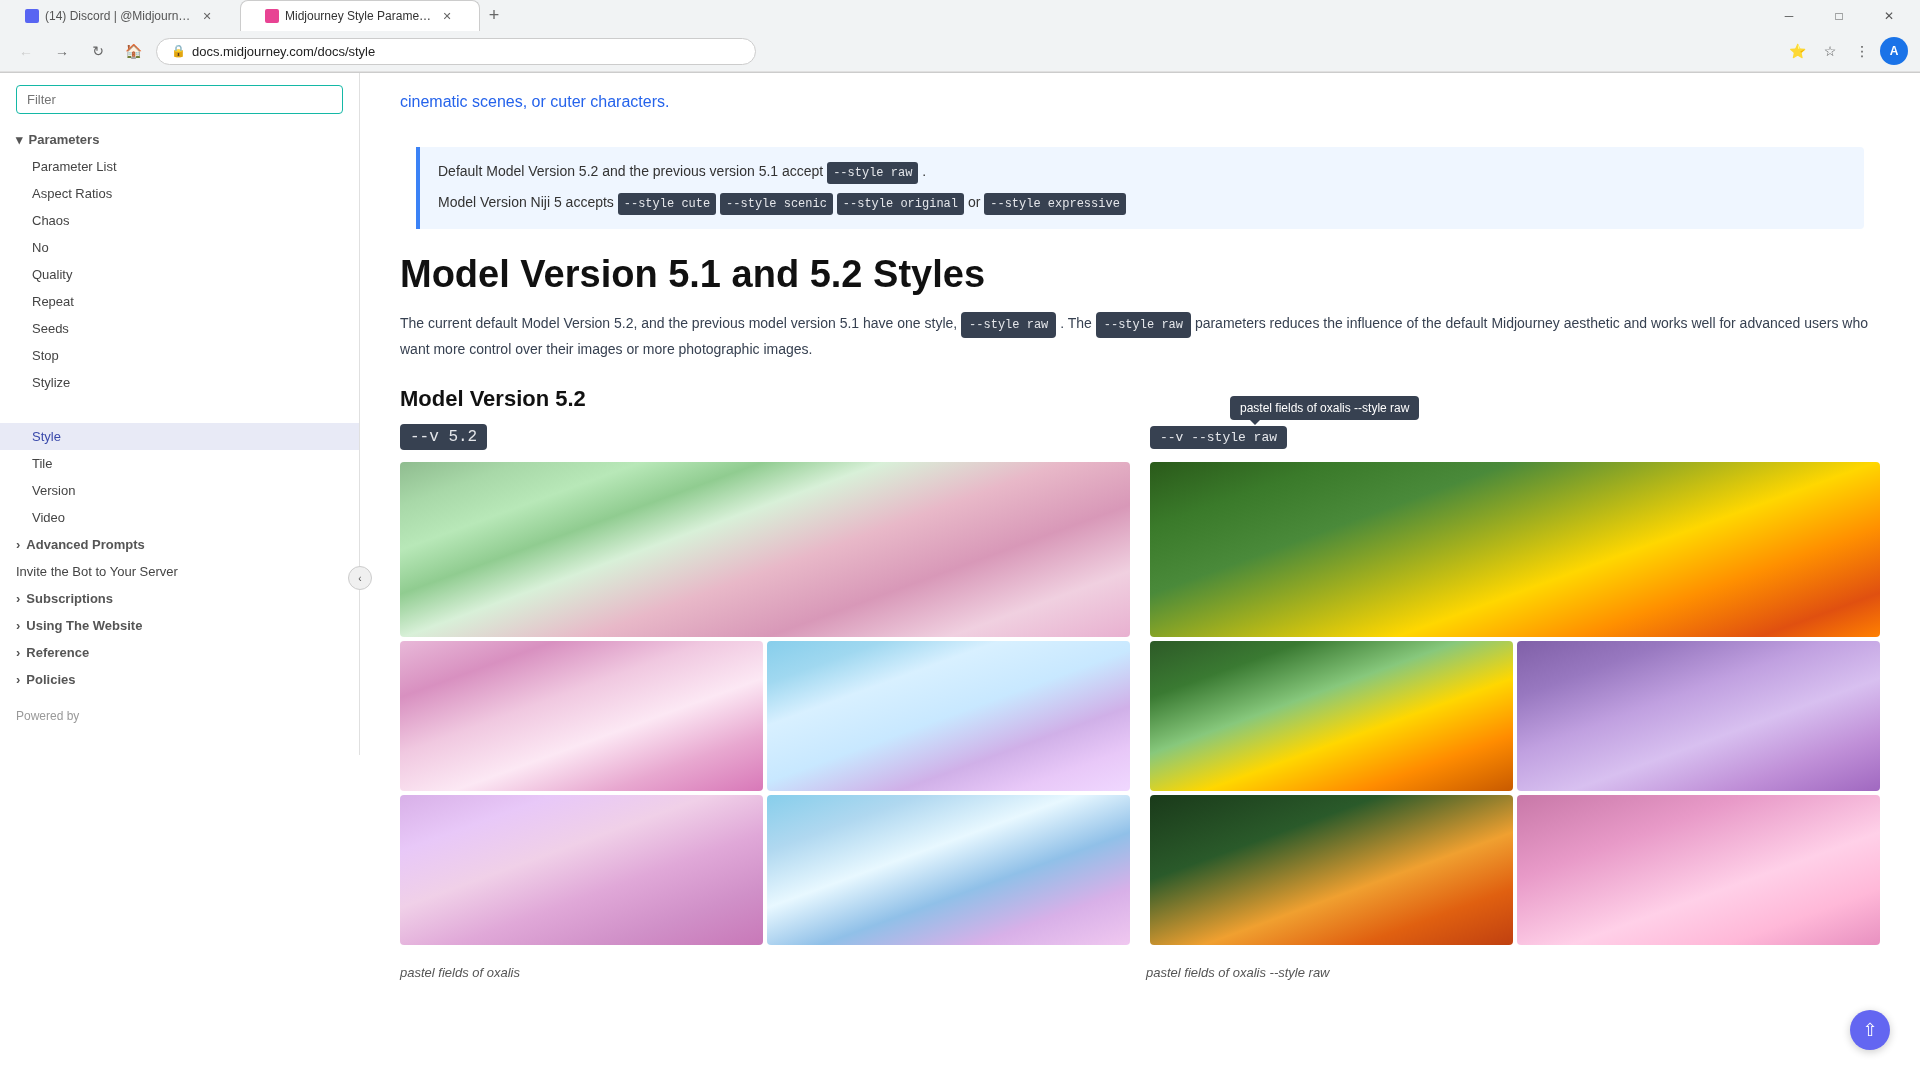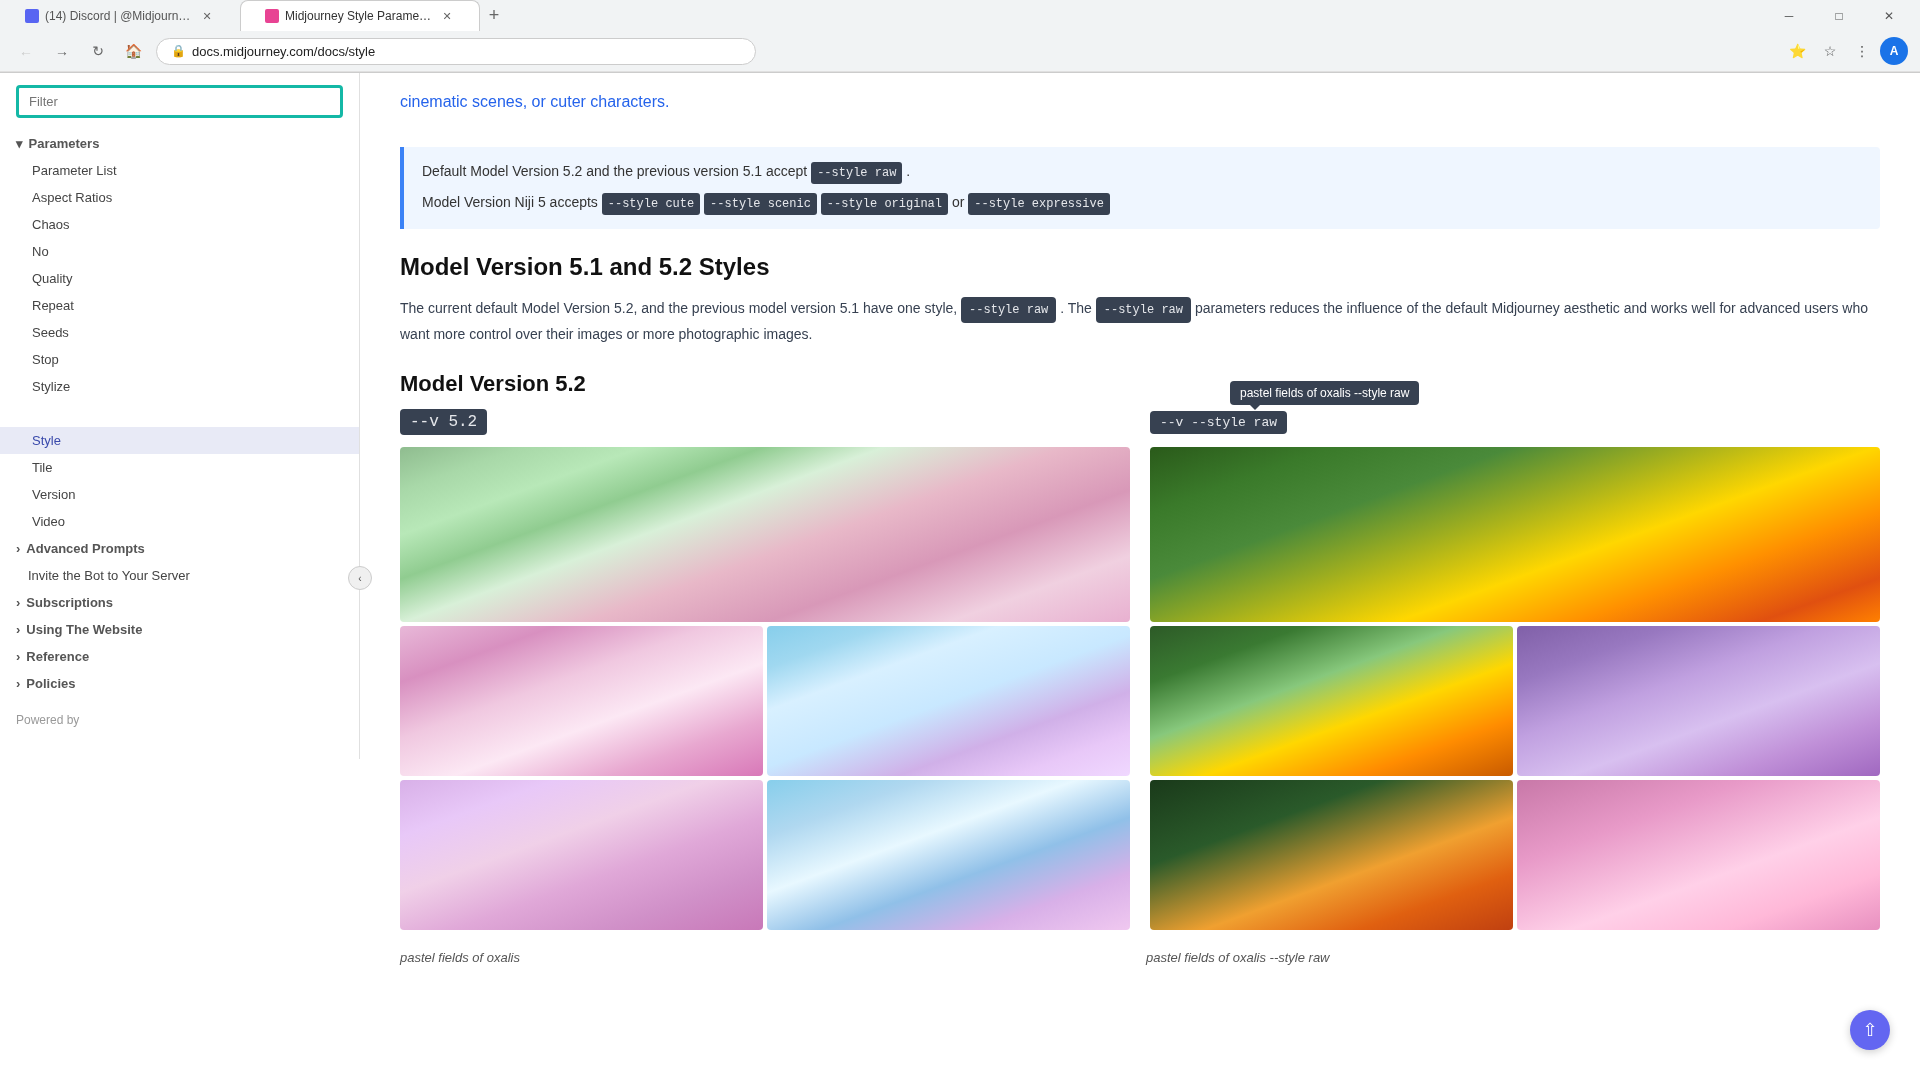--- a/index.html
+++ b/index.html
@@ -26,43 +26,43 @@
     .toolbar-icons { display: flex; align-items: center; gap: 4px; margin-left: auto; }
     .toolbar-icon { width: 28px; height: 28px; border-radius: 50%; display: flex; align-items: center; justify-content: center; color: #555; font-size: 14px; cursor: pointer; }
     .profile-icon { width: 28px; height: 28px; border-radius: 50%; background: #1a73e8; display: flex; align-items: center; justify-content: center; color: #fff; font-size: 12px; font-weight: bold; }
 
     
     .page { display: flex; height: calc(1080px - 70px); overflow: hidden; }
 
     
     .sidebar { width: 360px; min-width: 360px; background: #fff; border-right: 1px solid #e0e0e0; overflow-y: auto; display: flex; flex-direction: column; }
     .sidebar-filter { padding: 12px 16px; }
-    .filter-input { width: 100%; border: 3px solid #14b8a6; border-radius: 4px; padding: 6px 10px; font-size: 13px; color: #999; background: #fff; }
+    .filter-input { width: 100%; border: 1px solid #14b8a6; border-radius: 4px; padding: 6px 10px; font-size: 13px; color: #999; background: #fff; }
     .sidebar-nav { flex: 1; padding-bottom: 16px; }
     .nav-section-header { padding: 6px 16px; font-size: 13px; font-weight: 600; color: #555; cursor: pointer; display: flex; align-items: center; gap: 6px; }
     .nav-item { padding: 6px 16px 6px 32px; font-size: 13px; color: #444; cursor: pointer; display: block; text-decoration: none; }
     .nav-item.active { background: #e8eaf6; color: #3949ab; font-weight: 500; margin-top: 27px; }
     .sidebar-collapse-btn { width: 24px; height: 24px; background: #f0f0f0; border: 1px solid #ccc; border-radius: 50%; display: flex; align-items: center; justify-content: center; font-size: 10px; cursor: pointer; color: #555; position: absolute; right: -12px; top: 50%; transform: translateY(-50%); z-index: 10; }
     .sidebar-wrapper { position: relative; }
     .powered-by { padding: 16px; font-size: 12px; color: #999; margin-top: auto; }
 
     
     .main-content { flex: 1; overflow-y: auto; padding: 0 40px 40px 40px; }
     
     
     .top-text { padding: 20px 0 16px 0; font-size: 16px; color: #2563eb; text-decoration: none; }
     
     
-    .info-box { border-left: 4px solid #3b82f6; background: #eff6ff; padding: 14px 18px; margin: 20px 0; border-radius: 0 4px 4px 0; }
+    .info-box { border-left: 4px solid #3b82f6; background: #eff6ff; padding: 14px 18px; margin: 20px 16px; border-radius: 0 4px 4px 0; }
     .info-box p { font-size: 14px; color: #333; margin-bottom: 8px; line-height: 1.5; }
     .info-box p:last-child { margin-bottom: 0; }
     .code-tag { background: #374151; color: #e5e7eb; font-family: 'Courier New', monospace; font-size: 12px; padding: 2px 6px; border-radius: 3px; display: inline-block; }
 
     
-    .section-title { font-size: 24px; font-weight: 700; color: #111; margin: 24px 0 16px 0; }
+    .section-title { font-size: 38px; font-weight: 700; color: #111; margin: 24px 0 16px 0; }
     .section-subtitle { font-size: 22px; font-weight: 600; color: #111; margin: 24px 0 12px 0; }
     .body-text { font-size: 14px; color: #374151; line-height: 1.7; margin-bottom: 12px; }
 
     
     .code-badge { background: #374151; color: #e5e7eb; font-family: 'Courier New', monospace; font-size: 12px; padding: 3px 8px; border-radius: 4px; display: inline-block; }
     .image-grid { display: flex; gap: 20px; }
     .grid-col { flex: 1; }
     .grid-2x2 { display: grid; grid-template-columns: 1fr 1fr; gap: 4px; }
     .img-placeholder { background: linear-gradient(135deg, #e8d5e8 0%, #d4b8e0 30%, #c9a8d4 50%, #f0e0f0 70%, #e8d0f0 100%); border-radius: 4px; }
     .img-placeholder.pink-field1 { height: 150px; background: linear-gradient(160deg, #e8b8d8 0%, #d890c0 20%, #f0c8e0 40%, #fce8f4 60%, #e8a8d0 80%, #d878b8 100%); }
@@ -169,21 +169,21 @@
         </a>
         <a class="nav-item">
           <span>Video</span>
         </a>
 
         <div class="nav-section-header" style="padding-left:16px;">
           <span>›</span>
           <span>Advanced Prompts</span>
         </div>
 
-        <a class="nav-item" style="padding-left:28px;">
+        <a class="nav-item" style="padding-left:16px;">
           <span>Invite the Bot to Your Server</span>
         </a>
 
         <div class="nav-section-header" style="padding-left:16px;">
           <span>›</span>
           <span>Subscriptions</span>
         </div>
 
         <div class="nav-section-header" style="padding-left:16px;">
           <span>›</span>

